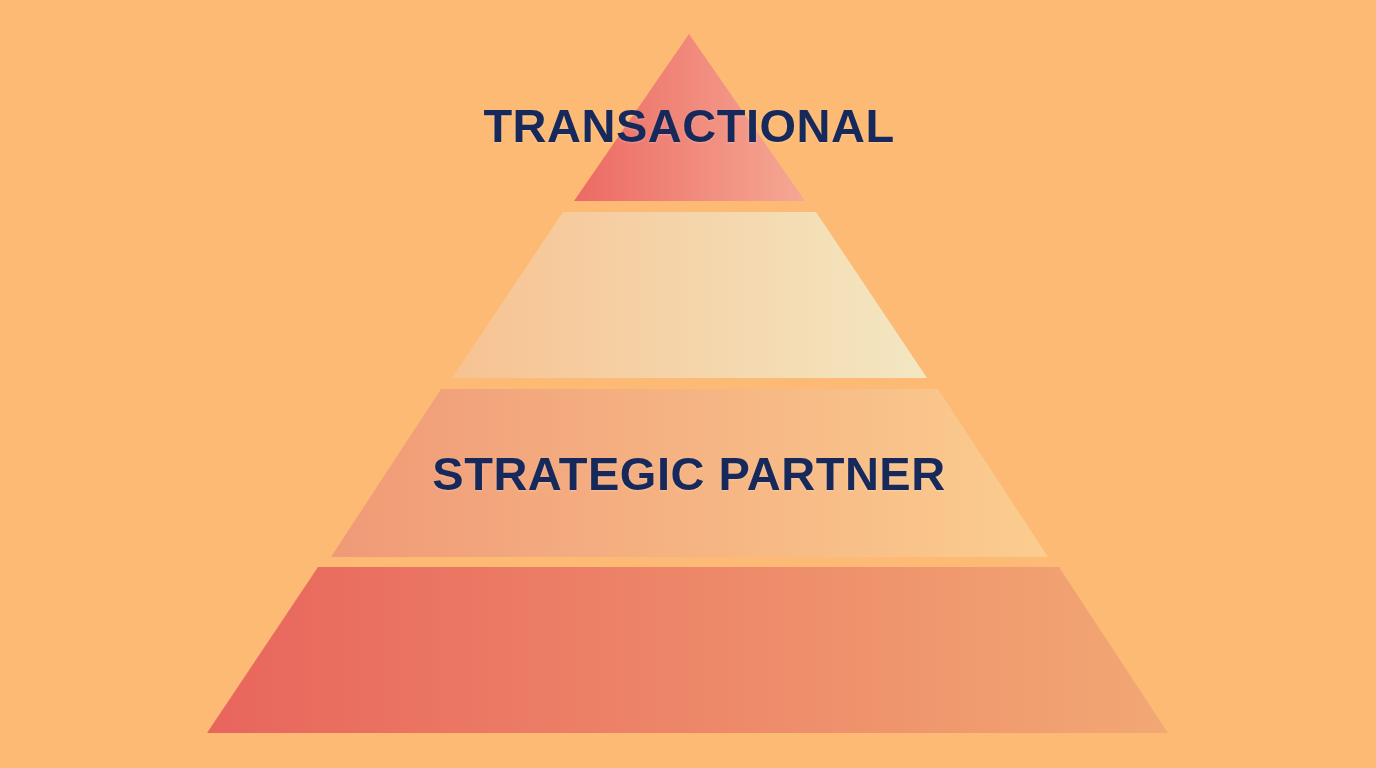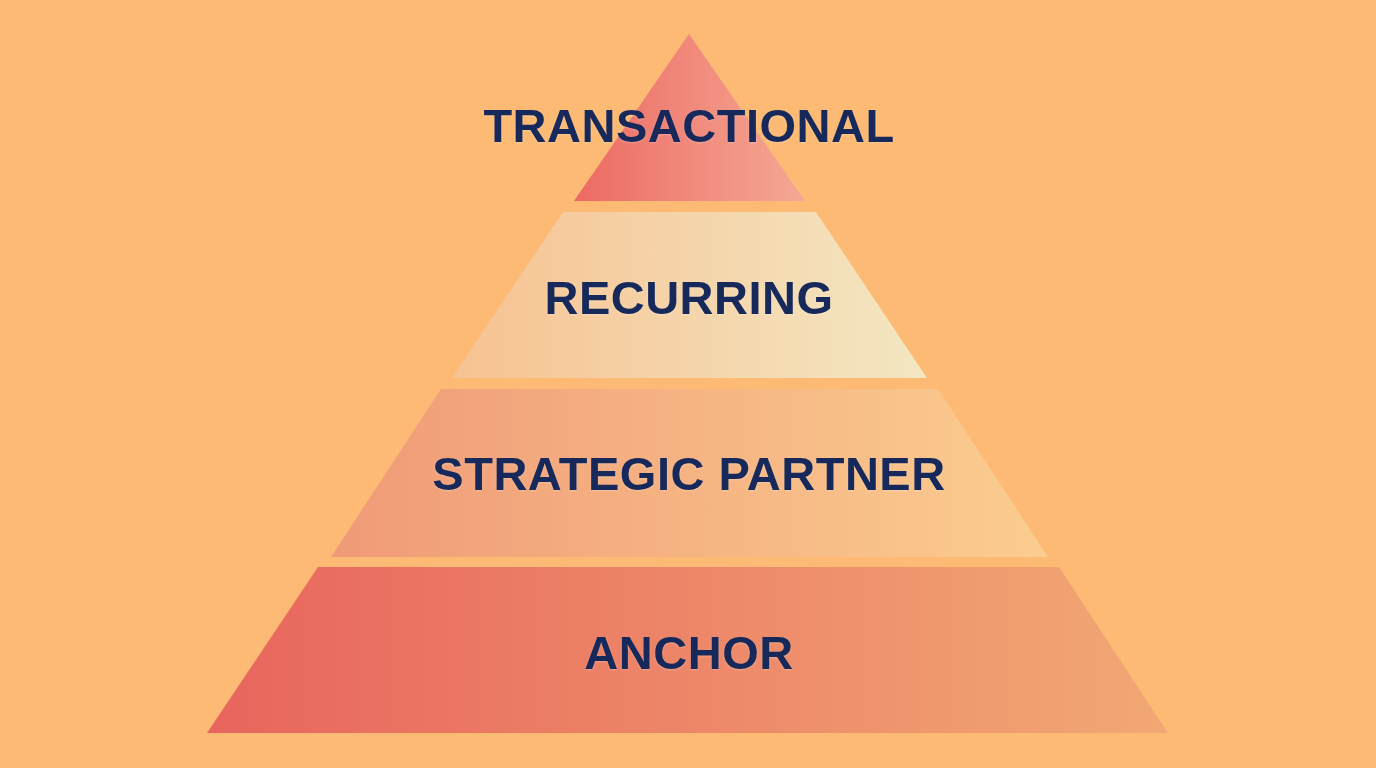--- a/index.html
+++ b/index.html
@@ -73,19 +73,17 @@
 
     <polygon id="shape-recurring" fill="url(#grad-recurring)" points="563,212 816,212 927,378 452,378"></polygon>
 
     <polygon id="shape-strategic" fill="url(#grad-strategic)" points="441,389 938,389 1048,557 331,557"></polygon>
 
     <polygon id="shape-anchor" fill="url(#grad-anchor)" points="318,567 1059,567 1168,733 207,733"></polygon>
   </svg>
 
   <div class="band-label" id="label-transactional" style="left: 689px; top: 125px; color: rgb(22, 41, 90);">TRANSACTIONAL</div>
 
-  <div class="band-label" id="label-recurring" style="left: 689px; top: 297px; color: rgb(22, 41, 90);">RECURRING</div>
 
   <div class="band-label" id="label-strategic" style="left: 689px; top: 473px; color: rgb(22, 41, 90);">STRATEGIC PARTNER</div>
 
-  <div class="band-label" id="label-anchor" style="left: 689px; top: 652px; color: rgb(22, 41, 90);">ANCHOR</div>
 
 </div>
 
 </body></html>

